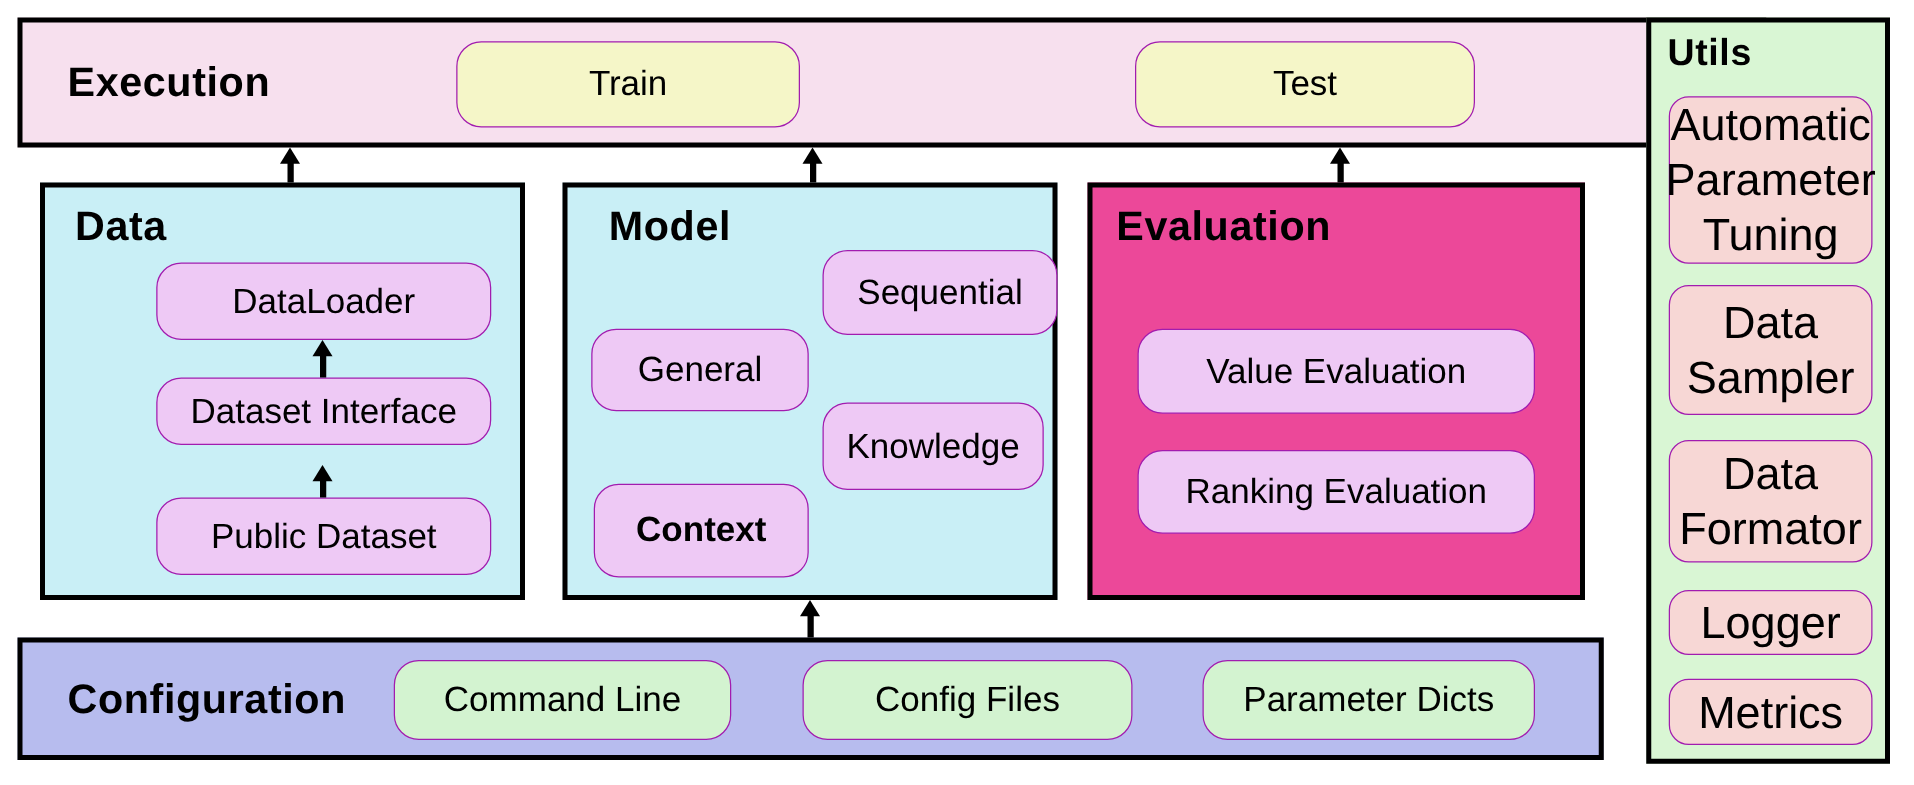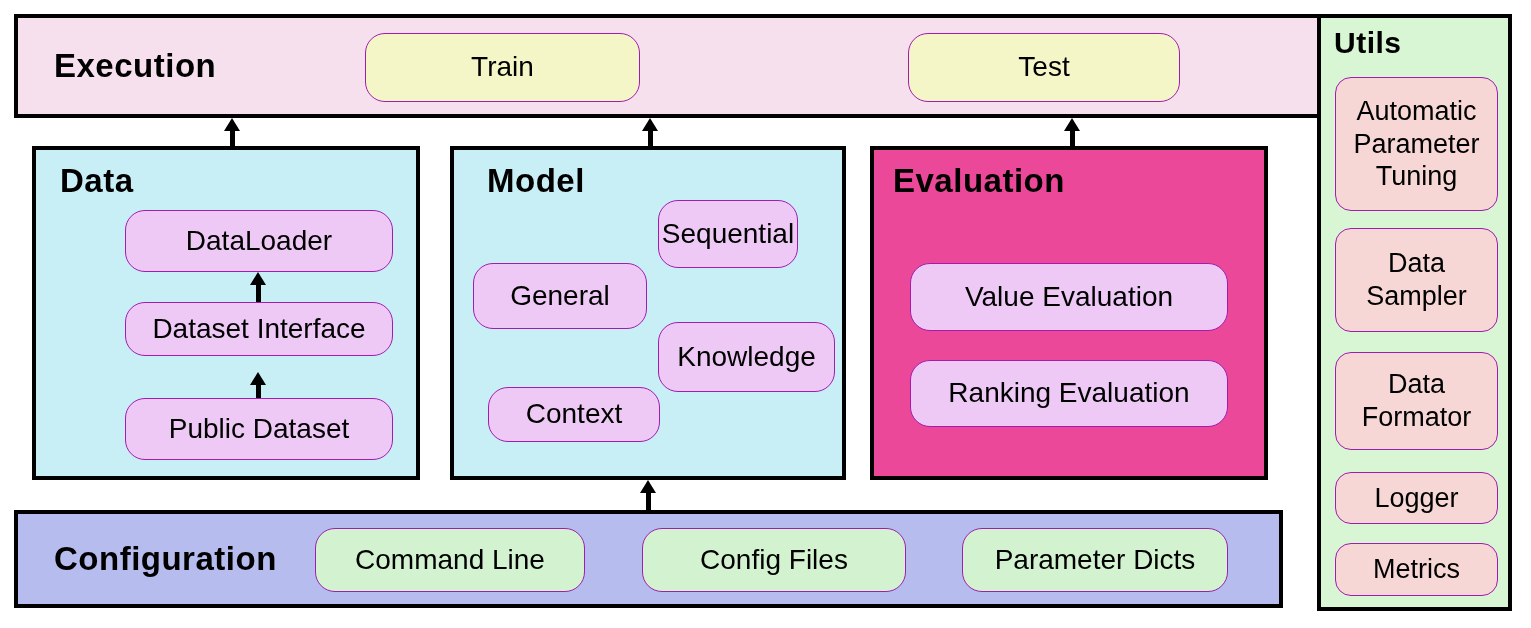--- a/index.html
+++ b/index.html
@@ -41,21 +41,21 @@
   .execution-panel { left: 14px; top: 14px; width: 1399px; height: 104px; background: #f7e0ee; }
   .data-panel      { left: 32px;  top: 146px; width: 388px; height: 334px; background: #c9eff6; }
   .model-panel     { left: 450px; top: 146px; width: 396px; height: 334px; background: #c9eff6; }
   .evaluation-panel{ left: 870px; top: 146px; width: 398px; height: 334px; background: #ec4899; }
   .config-panel    { left: 14px;  top: 510px; width: 1269px; height: 98px; background: #b7bcee; }
   .utils-panel     { left: 1317px; top: 14px; width: 195px; height: 597px; background: #d9f6d4; }
 
   .exec-node   { background: #f5f6c8; }
   .module-node { background: #eec9f5; }
   .config-node { background: #d3f3d0; }
-  .utils-node  { background: #f7d7d5; border-radius: 16px; font-size: 27px; }
+  .utils-node  { background: #f7d7d5; border-radius: 16px; font-size: 36px; }
 
   .arrow-up {
     position: absolute;
     width: 16px;
     display: flex;
     flex-direction: column;
     align-items: center;
   }
   .arrow-up .head {
     width: 0; height: 0;
@@ -92,23 +92,23 @@
     </div>
     <div class="arrow-up" style="left:214px; top:222px; height:26px;">
       <span class="head"></span>
         <span class="stem"></span>
     </div>
   </div>
 
   <div class="panel model-panel">
     <div class="panel-title" style="left:33px; top:12px;">Model</div>
     <div class="node module-node" style="left:19px; top:113px; width:174px; height:66px;">General</div>
-    <div class="node module-node" style="left:204px; top:50px; width:140px; height:68px;">Sequential</div>
+    <div class="node module-node" style="left:204px; top:50px; width:188px; height:68px;">Sequential</div>
     <div class="node module-node" style="left:204px; top:172px; width:177px; height:70px;">Knowledge</div>
-    <div class="node module-node" style="left:34px; top:237px; width:172px; height:55px;">Context</div>
+    <div class="node module-node" style="left:21px; top:237px; width:172px; height:75px;font-weight:bold;">Context</div>
   </div>
 
   <div class="panel evaluation-panel">
     <div class="panel-title" style="left:19px; top:12px;">Evaluation</div>
     <div class="node module-node" style="left:36px; top:113px; width:318px; height:68px;">Value Evaluation</div>
     <div class="node module-node" style="left:36px; top:210px; width:318px; height:67px;">Ranking Evaluation</div>
   </div>
 
   <div class="panel config-panel">
     <div class="panel-title vcenter" style="left:36px;">Configuration</div>

